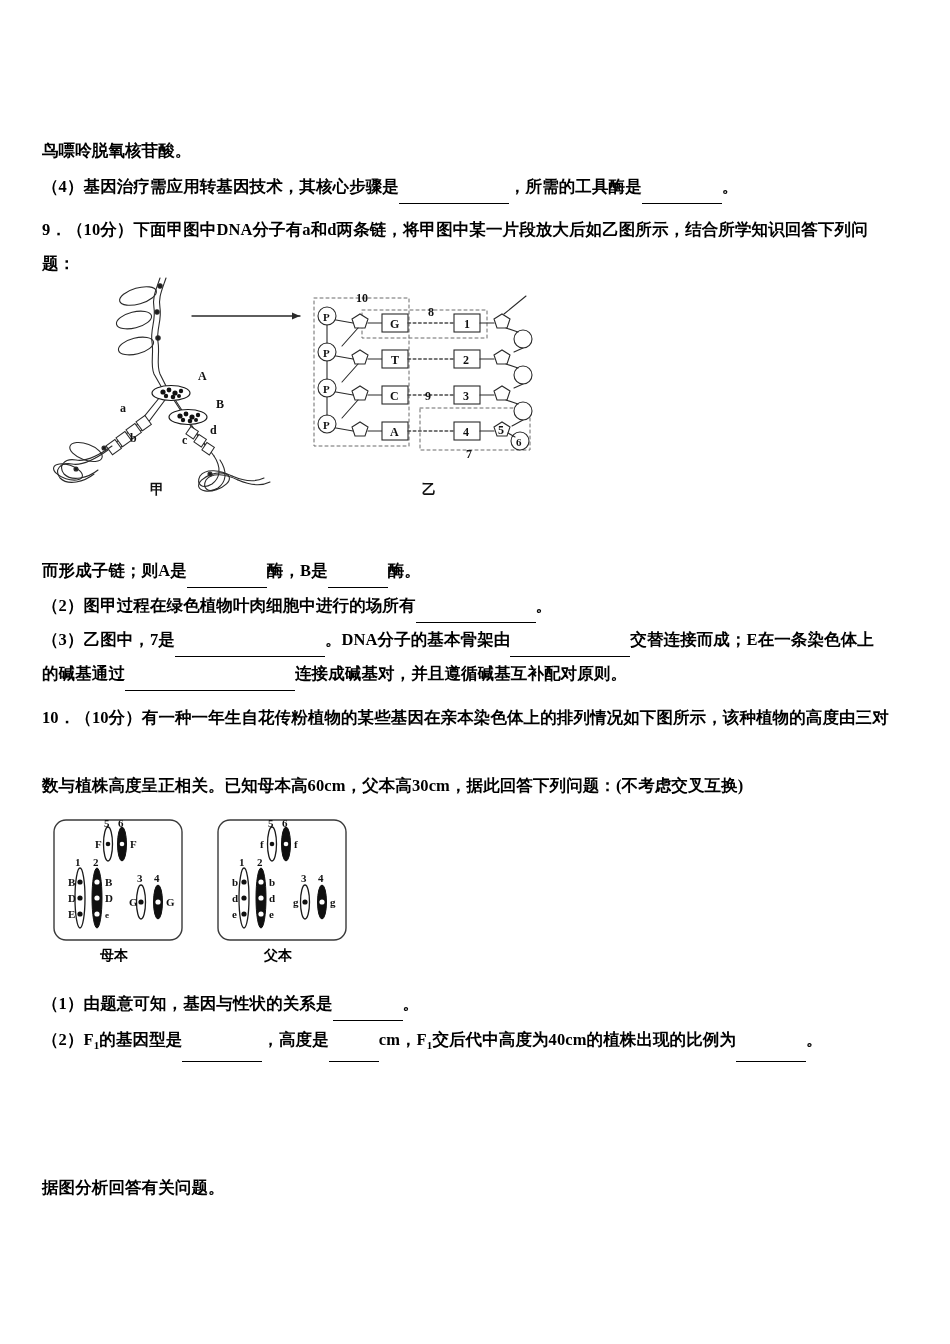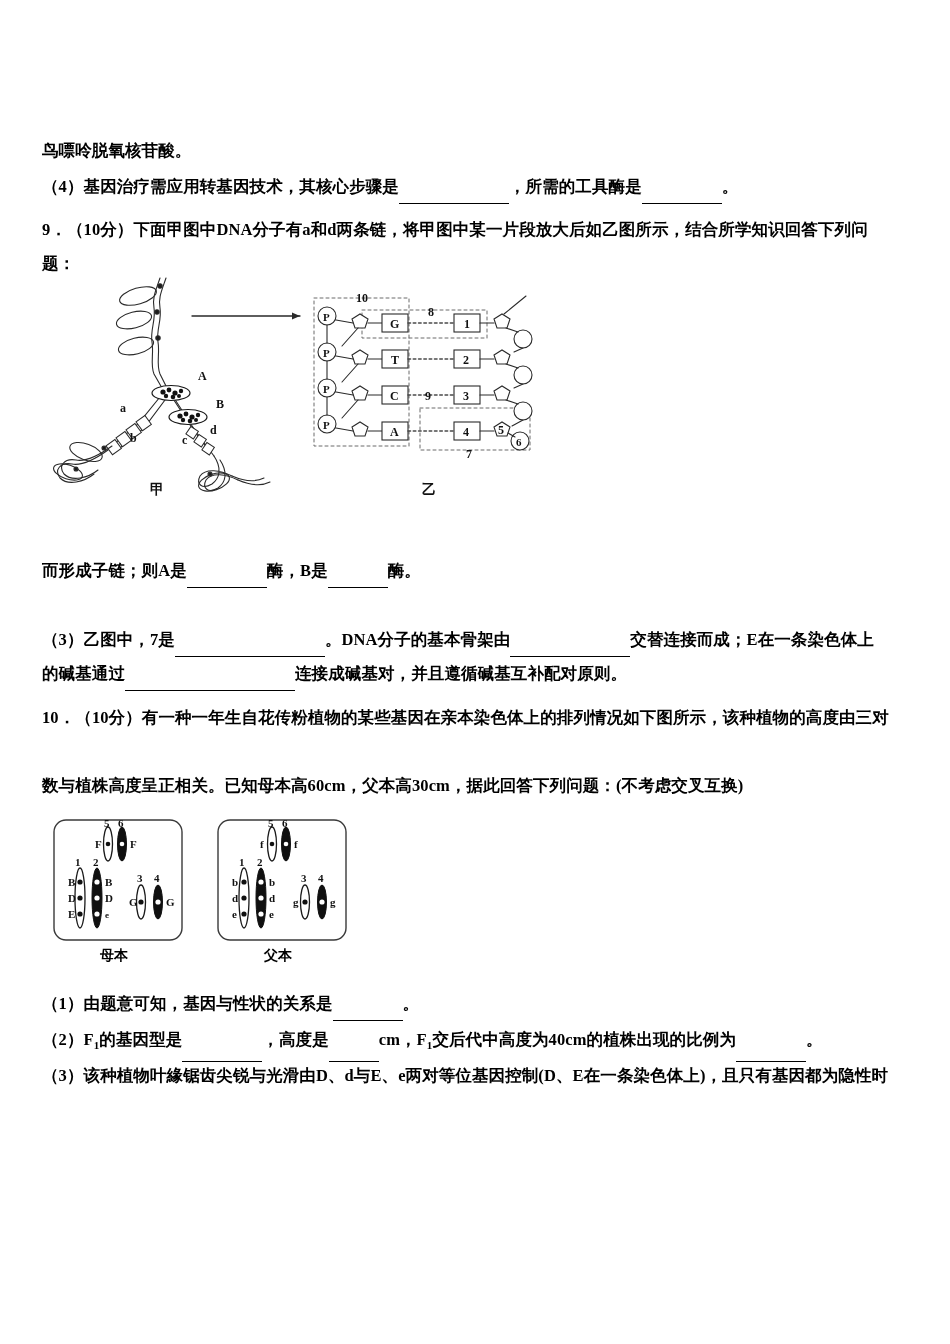--- a/index.html
+++ b/index.html
@@ -270,20 +270,23 @@
         <text x="456" y="158" font-size="12">5</text>
         <text x="474" y="170" font-size="11">6</text>
       </g>
     </svg>
   </div>
 
   <div class="body-text" style="top:506px;">
     <span>而形成子链；则A是</span><span class="u u80"></span><span>酶，B是</span><span class="u u60"></span><span>酶。</span>
   </div>
 
+  <div class="body-text" style="top:541px;">
+    <span>（2）图甲过程在绿色植物叶肉细胞中进行的场所有</span><span class="u u120"></span><span>。</span>
+  </div>
 
   <div class="body-text" style="top:575px;">
     <span>（3）乙图中，7是</span><span class="u u150"></span><span>。DNA分子的基本骨架由</span><span class="u u120"></span><span>交替连接而成；E在一条染色体上</span>
   </div>
   <div class="body-text" style="top:609px;">
     <span>的碱基通过</span><span class="u u170"></span><span>连接成碱基对，并且遵循碱基互补配对原则。</span>
   </div>
 
   <div class="body-text" style="top:653px;">
     <span class="q-num">10．</span><span>（10分）</span><span>有一种一年生自花传粉植物的某些基因在亲本染色体上的排列情况如下图所示，该种植物的高度由三对</span>
@@ -424,18 +427,18 @@
   </div>
 
   <div class="body-text" style="top:939px;">
     <span>（1）由题意可知，基因与性状的关系是</span><span class="u u70"></span><span>。</span>
   </div>
 
   <div class="body-text" style="top:975px;">
     <span>（2）F</span><span class="sub">1</span><span>的基因型是</span><span class="u u80"></span><span>，高度是</span><span class="u u50"></span><span>cm，F</span><span class="sub">1</span><span>交后代中高度为40cm的植株出现的比例为</span><span class="u u70"></span><span>。</span>
   </div>
 
-  <div class="body-text" style="top:1011px;">
-    <span>（3）该种植物叶緣锯齿尖锐与光滑由D、d与E、e两对等位基因控制(D、E在一条染色体上)，且只有基因都为隐性时</span>
-  </div>
-
+
+  <div class="body-text" style="top:1123px;">
+    <span>据图分析回答有关问题。</span>
+  </div>
 
 </div>
 
 </body></html>

